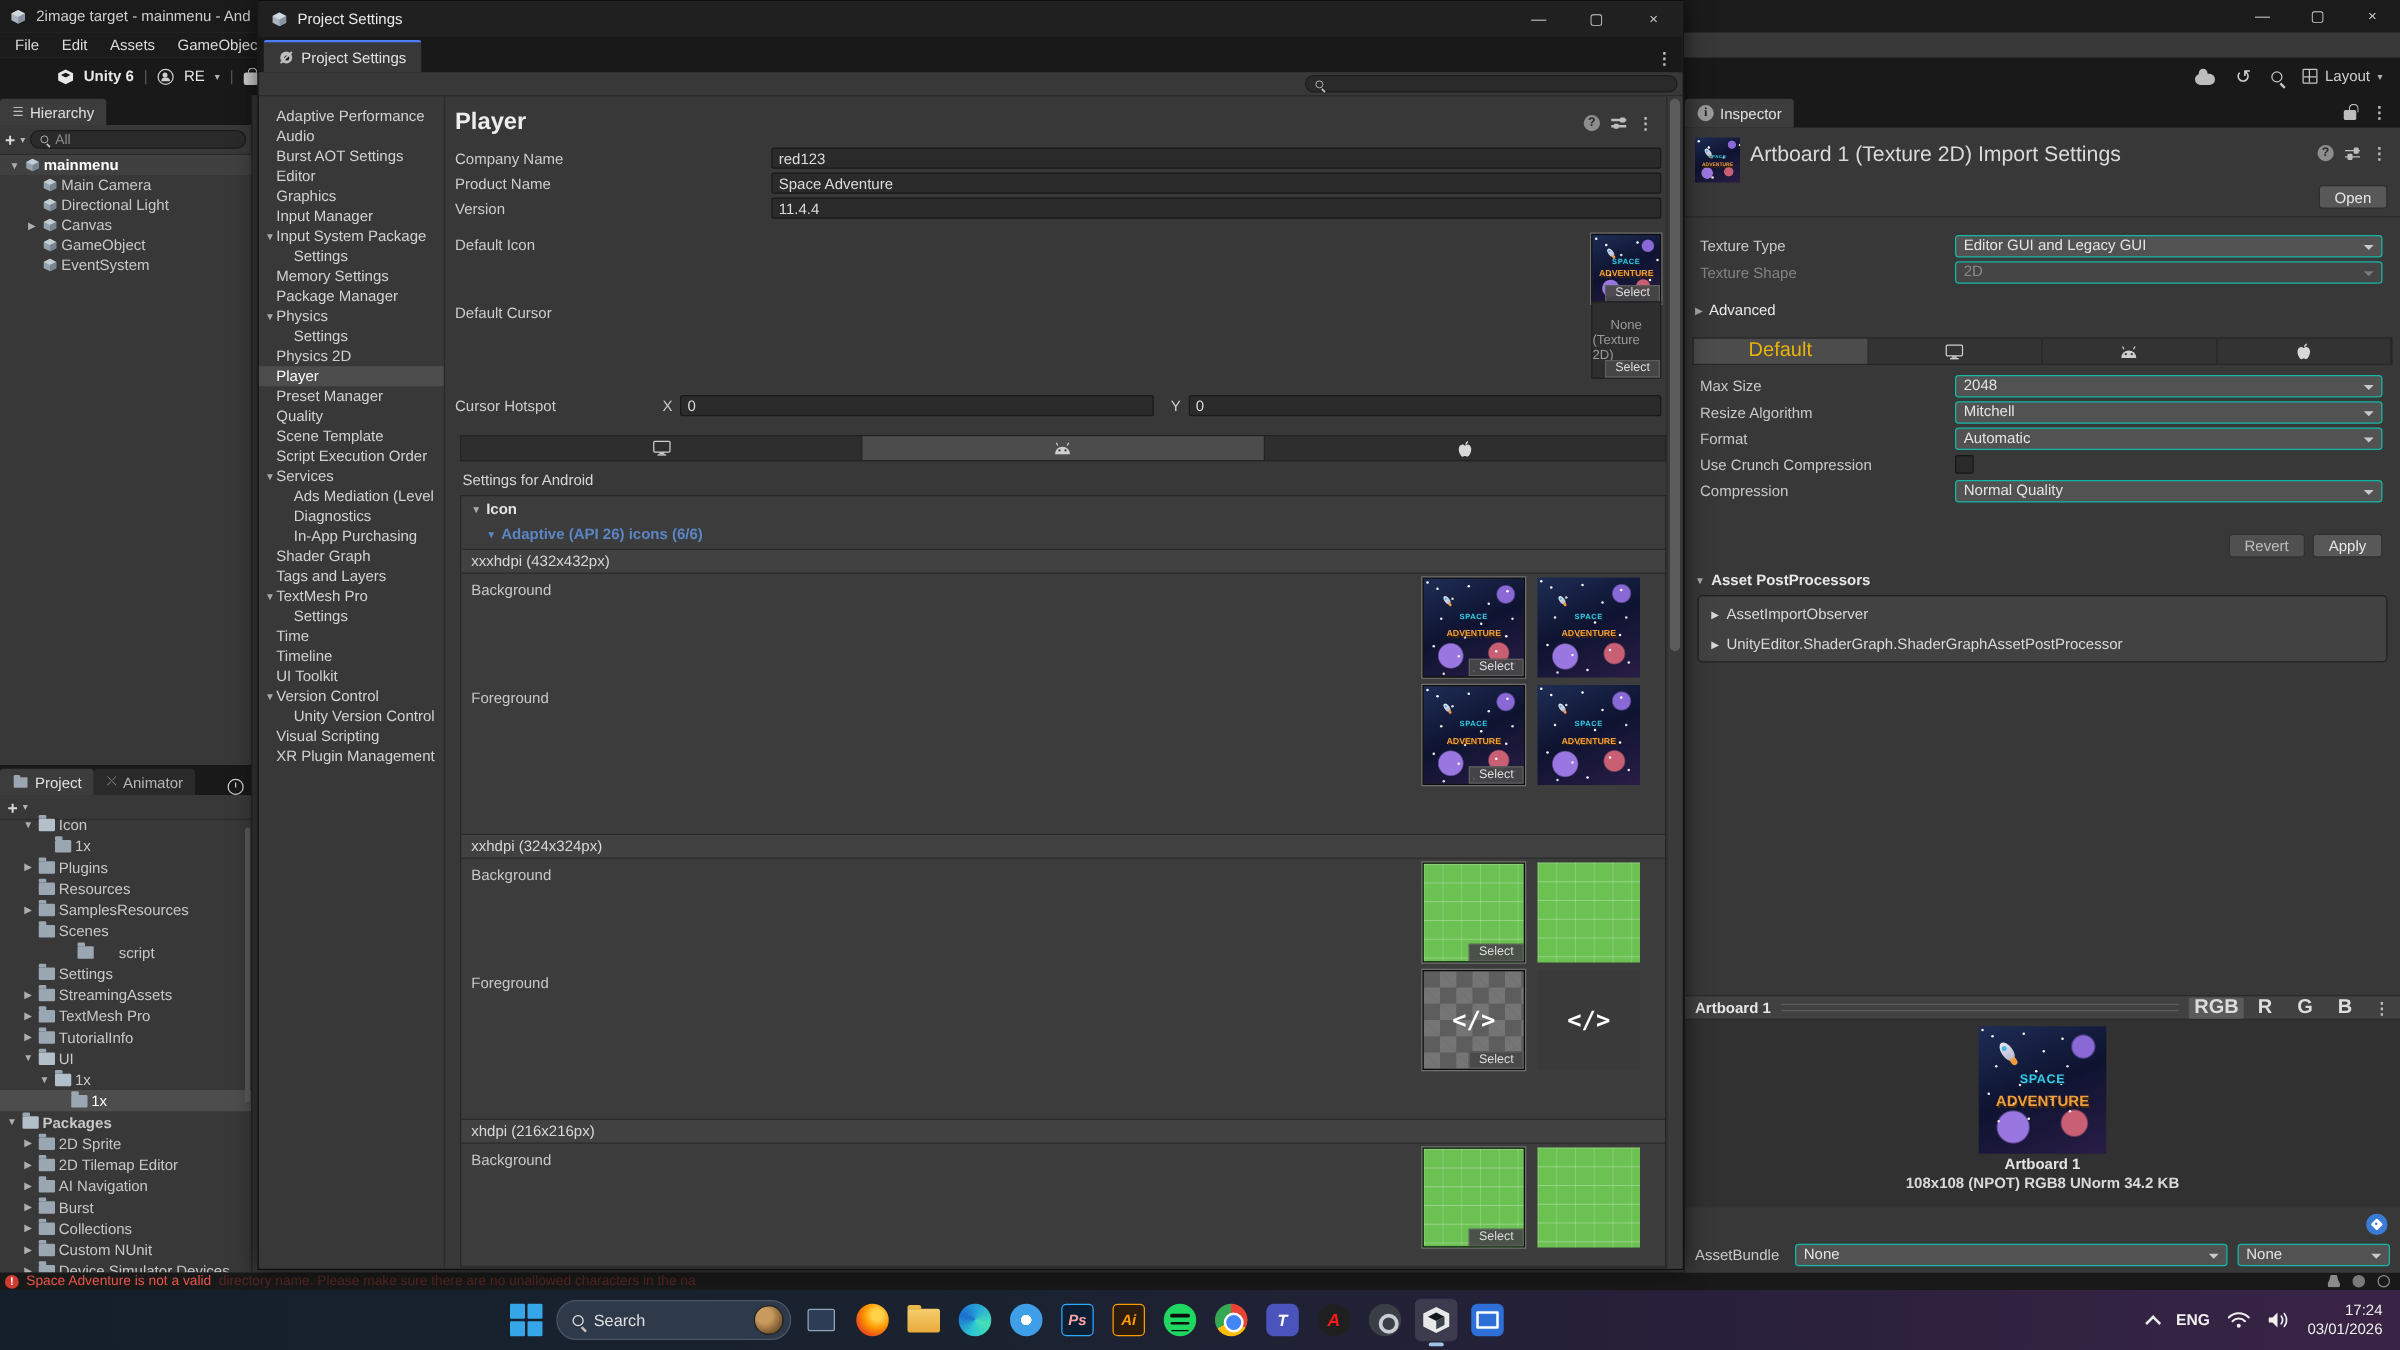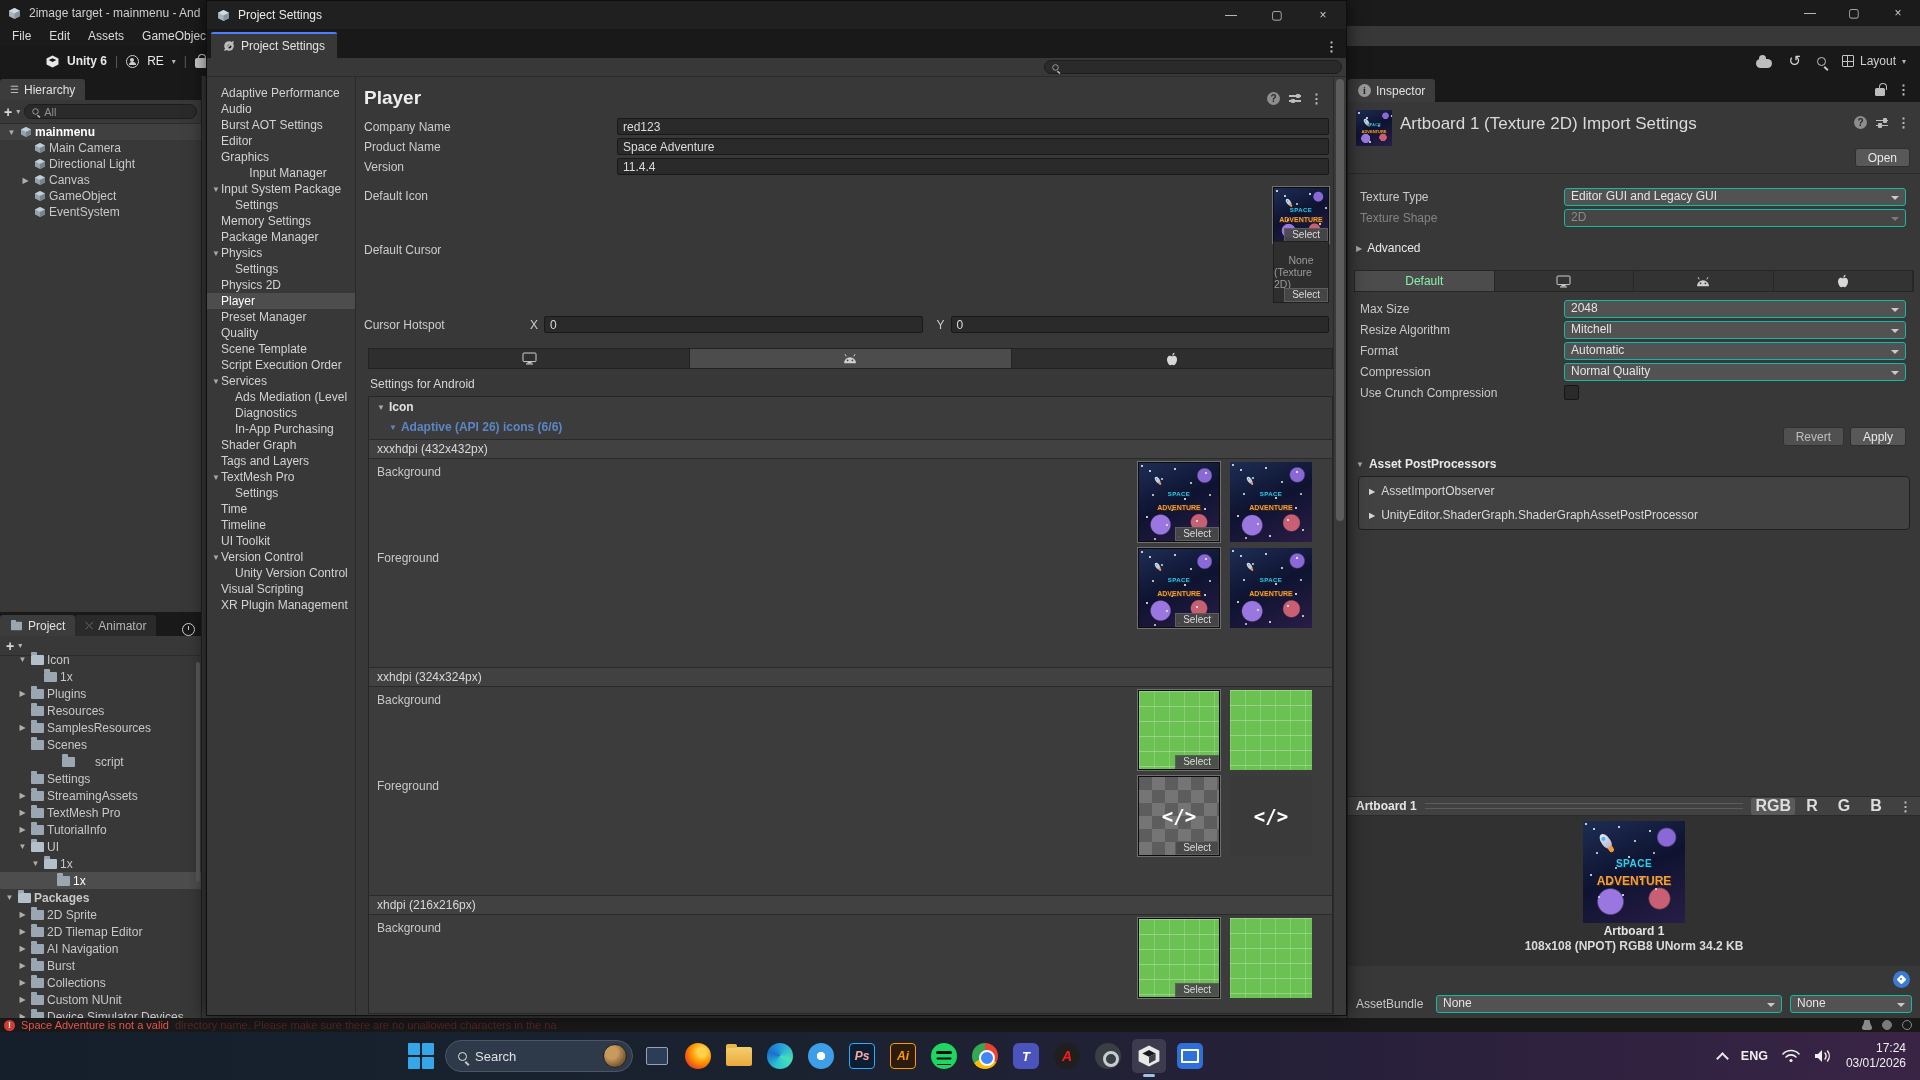--- a/index.html
+++ b/index.html
@@ -106,21 +106,21 @@
 .thumb.framed{border:1px solid #0c0c0c;box-shadow:0 0 0 1px #6f6f6f}
 .select-btn{position:absolute;right:0;bottom:0;background:rgba(72,72,72,.92);border:1px solid #5e5e5e;color:#dcdcdc;font-size:10px;line-height:12px;padding:0 7px;height:14px}
 .nonebox{width:56px;height:62px;background:#2e2e2e;border:1px solid #1f1f1f;display:flex;flex-direction:column;align-items:center;justify-content:center;color:#9a9a9a;font-size:10.5px;position:relative}
 .hotrow{display:flex;align-items:center;height:19px;padding:0 4px 0 8px;margin-top:10px;gap:6px}
 .hotrow .lbl{width:160px;flex:none;font-size:12px;color:#cccccc}
 .axis{font-size:12px;color:#cccccc;flex:none}
 .platstrip{display:flex;height:21px;margin:14px 0 0 12px;border:1px solid #232323;background:#2e2e2e}
 .plat-tab{flex:1;display:flex;align-items:center;justify-content:center;border-right:1px solid #232323}
 .plat-tab:last-child{border-right:none}
 .plat-tab.sel{background:#4c4c4c}
-.plat-tab .txt{font-size:12px;color:#86efac}
+.plat-tab .txt{font-size:16px;color:#eab308}
 .sfa{margin:8px 0 5px 14px;font-size:12px;color:#d6d6d6}
 #icon-box{margin-left:12px;margin-right:0;border:1px solid #262626;background:#3c3c3c;height:618px;overflow:hidden}
 .foldrow{height:20px;display:flex;align-items:center;gap:4px;padding-left:8px;font-size:12px;color:#e2e2e2;font-weight:bold}
 .foldrow.blue{color:#5b86c5;padding-left:20px}
 .dpi-head{height:20px;background:#414141;border-top:1px solid #2a2a2a;border-bottom:1px solid #2a2a2a;display:flex;align-items:center;padding-left:8px;font-size:12px;color:#d8d8d8;margin-top:2px}
 .dpi-row{display:flex;align-items:flex-start;padding:3px 20px 3px 8px}
 .dpi-row .lbl{flex:1;font-size:12px;color:#c8c8c8;padding-top:3px}
 .thumbpair{display:flex;gap:10px}
 .dpi-gap{height:34px}
 
@@ -606,28 +606,28 @@
           <span>Mitchell</span>
         </span>
       </div>
       <div class="irow">
         <span class="lbl">Format</span>
         <span class="dd">
           <span>Automatic</span>
         </span>
       </div>
       <div class="irow">
+        <span class="lbl">Use Crunch Compression</span>
+        <span class="checkbox"></span>
+      </div>
+      <div class="irow">
         <span class="lbl">Compression</span>
         <span class="dd">
           <span>Normal Quality</span>
         </span>
-      </div>
-      <div class="irow">
-        <span class="lbl">Use Crunch Compression</span>
-        <span class="checkbox"></span>
       </div>
     </div>
   <div class="btnrow">
     <span class="btn dim">Revert</span>
     <span class="btn">Apply</span>
   </div>
   <div class="foldhead">
     <span class="arr" style="font-size:8px;color:#aaa">▼</span>
     <span>Asset PostProcessors</span>
   </div>
@@ -718,21 +718,21 @@
           <span>Burst AOT Settings</span>
         </div>
         <div class="side-item" style="padding-left: 4px;">
           <span class="arr"></span>
           <span>Editor</span>
         </div>
         <div class="side-item" style="padding-left: 4px;">
           <span class="arr"></span>
           <span>Graphics</span>
         </div>
-        <div class="side-item" style="padding-left: 4px; justify-content: center;">
+        <div class="side-item" style="padding-left: 4px;">
           <span class="arr"></span>
           <span>Input Manager</span>
         </div>
         <div class="side-item" style="padding-left: 4px;">
           <span class="arr">▼</span>
           <span>Input System Package</span>
         </div>
         <div class="side-item" style="padding-left: 18px;">
           <span class="arr"></span>
           <span>Settings</span>

